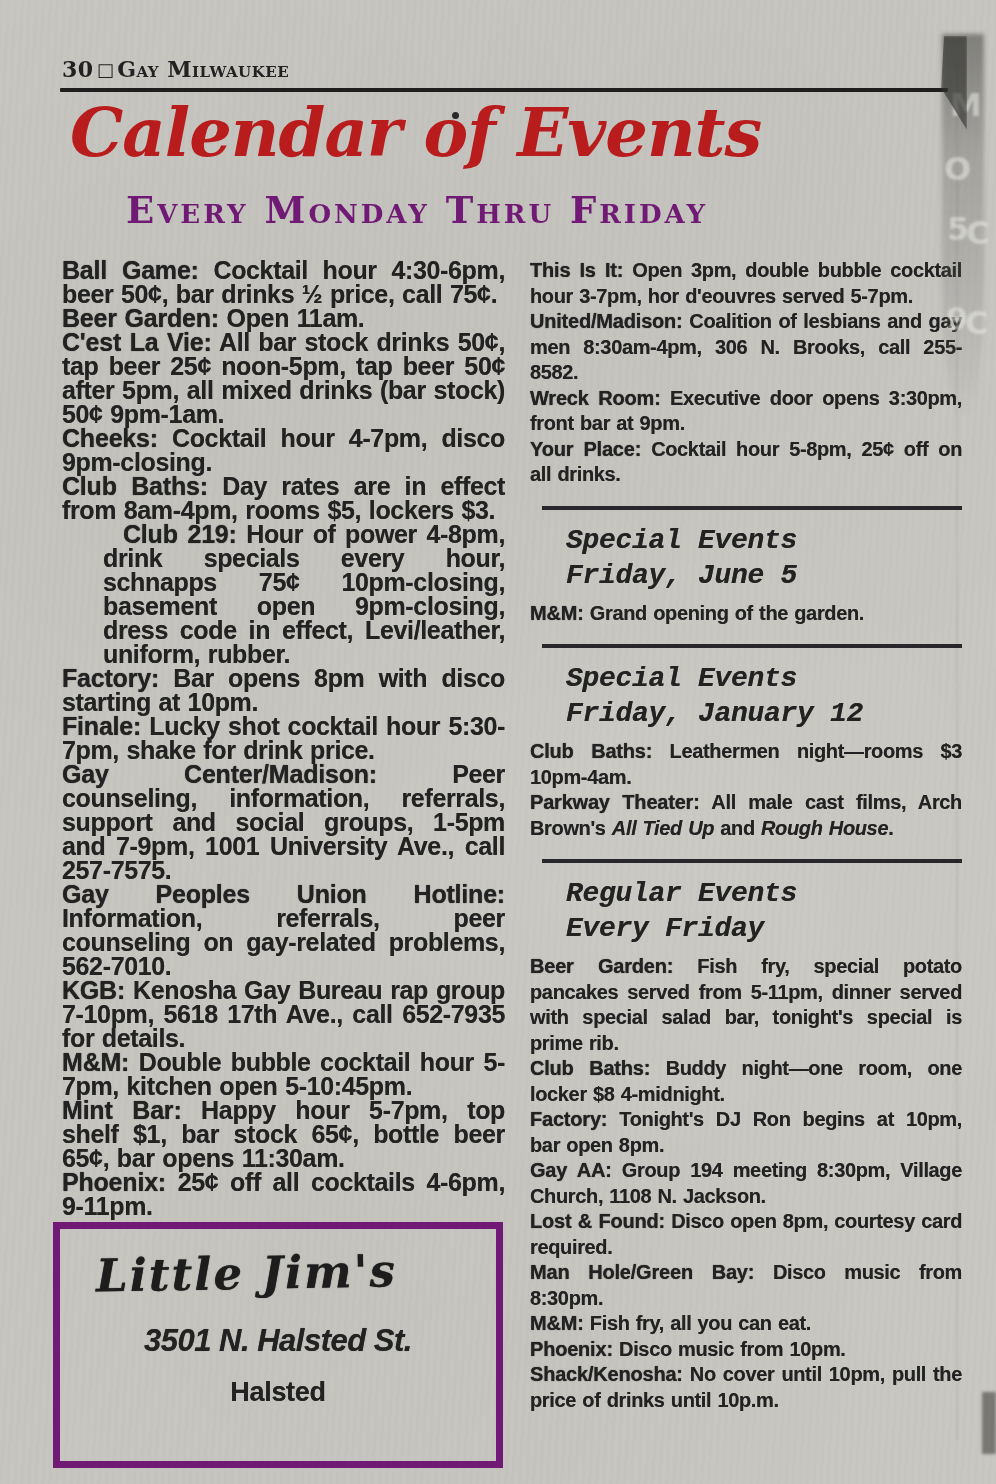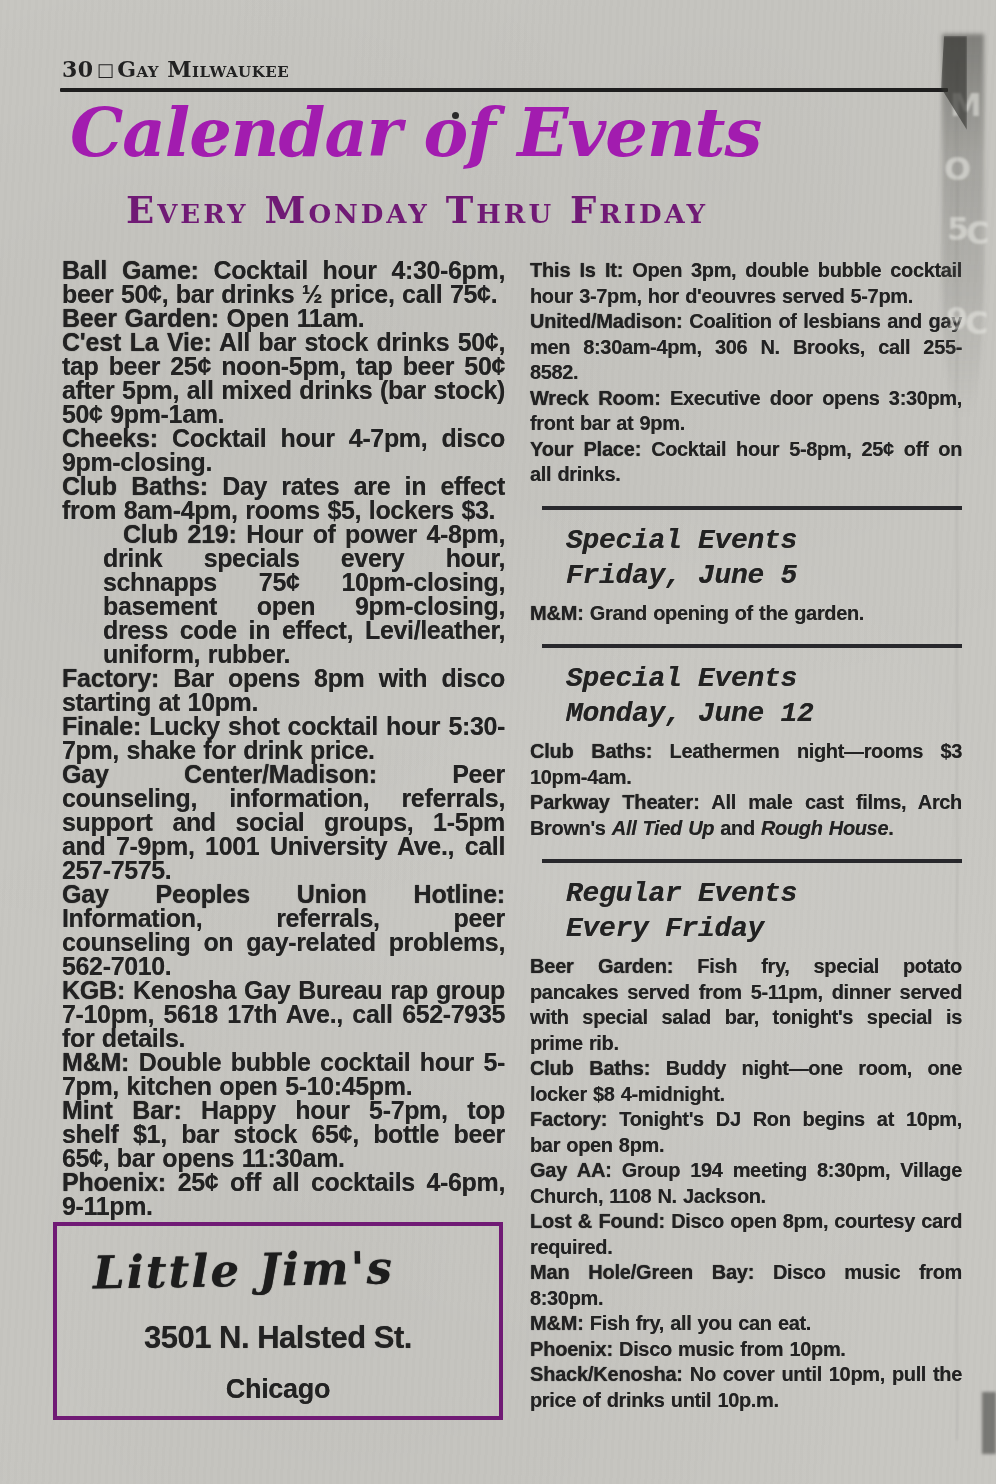--- a/index.html
+++ b/index.html
@@ -32,21 +32,21 @@
   .masthead .sq{font-family:"DejaVu Sans",sans-serif;font-size:18px;position:relative;top:-1px;padding:0 3px;}
   .head-rule{
     position:absolute;left:60px;top:88px;width:888px;height:4px;
     background:#1e1e1e;border-radius:1px;
   }
   .big-title{
     position:absolute;left:70px;top:98px;width:780px;
     font-family:"DejaVu Serif","Liberation Serif",serif;
     font-style:italic;font-weight:bold;
     font-size:67px;letter-spacing:-1px;line-height:1.05;
-    color:#a21caf;
+    color:#b91c1c;
   }
   .subtitle{
     position:absolute;left:126px;top:188px;
     font-family:"DejaVu Serif","Liberation Serif",serif;
     font-weight:bold;font-variant:small-caps;
     font-size:37px;letter-spacing:3px;color:#701a75;
     white-space:nowrap;
   }
   .ink-speck{position:absolute;left:452px;top:112px;width:7px;height:7px;background:#2a2a2a;border-radius:50%;filter:blur(.5px);}
 
@@ -64,35 +64,35 @@
   .sec-head{
     font-style:italic;font-weight:bold;
     font-size:28px;line-height:35px;letter-spacing:-0.3px;
     padding-left:36px;margin:0 0 8px 0;text-align:left;
     text-shadow:0 0 .6px rgba(20,20,20,.6);
     font-family:Liberation Mono, monospace;
   }
 
   
   .ad-box{
-    position:absolute;left:53px;top:1222px;width:450px;height:198px;
-    border:4px solid #701a75;box-sizing:border-box;
+    position:absolute;left:53px;top:1222px;width:450px;height:246px;
+    border:7px solid #701a75;box-sizing:border-box;
     background:rgba(255,255,255,0.02);
   }
   .ad-name{
     position:absolute;left:36px;top:18px;
     font-family:"DejaVu Serif","Liberation Serif",serif;
     font-style:italic;font-weight:bold;font-size:45px;
     letter-spacing:2px;color:#1d1d1d;
     text-shadow:0 0 1px rgba(0,0,0,.7);
     transform:rotate(-1deg);
   }
   .ad-address{
     position:absolute;left:0;right:0;top:94px;text-align:center;
-    font-weight:bold;font-size:31px;letter-spacing:-0.5px;
+    font-style:italic;font-weight:bold;font-size:31px;letter-spacing:-0.5px;
     text-shadow:0 0 .7px rgba(0,0,0,.6);
   }
   .ad-city{
     position:absolute;left:0;right:0;top:148px;text-align:center;
     font-weight:bold;font-size:27px;letter-spacing:-0.3px;
     text-shadow:0 0 .6px rgba(0,0,0,.6);
   }
 
   
   .edge-band{
@@ -167,21 +167,21 @@
         <div class="sec-head">
           <div>Special Events</div>
           <div>Friday, June 5</div>
         </div>
         <div>
           <p class="entry"><b class="vname">M&amp;M:</b><span> Grand opening of the garden.</span></p>
         </div>
         <hr class="sec-rule">
         <div class="sec-head">
           <div>Special Events</div>
-          <div>Monday, June 12</div>
+          <div>Friday, January 12</div>
         </div>
         <div>
           <p class="entry"><b class="vname">Club Baths:</b><span> Leathermen night—rooms $3 10pm-4am.</span></p>
           <p class="entry"><b class="vname">Parkway Theater:</b><span> All male cast films, Arch Brown's </span><span class="it">All Tied Up</span><span> and </span><span class="it">Rough House</span><span>.</span></p>
         </div>
         <hr class="sec-rule">
         <div class="sec-head">
           <div>Regular Events</div>
           <div>Every Friday</div>
         </div>
@@ -195,21 +195,21 @@
           <p class="entry"><b class="vname">M&amp;M:</b><span> Fish fry, all you can eat.</span></p>
           <p class="entry"><b class="vname">Phoenix:</b><span> Disco music from 10pm.</span></p>
           <p class="entry"><b class="vname">Shack/Kenosha:</b><span> No cover until 10pm, pull the price of drinks until 10p.m.</span></p>
         </div>
       </div>
   </div>
 
   <div class="ad-box">
     <div class="ad-name">Little Jim's</div>
     <div class="ad-address">3501 N. Halsted St.</div>
-    <div class="ad-city">Chicago</div>
+    <div class="ad-city">Halsted</div>
   </div>
 
   <div class="edge-band"></div>
   <div id="ghost-letters">
       <span class="ghost-letter" style="left: 950px; top: 86px;">M</span>
       <span class="ghost-letter" style="left: 944px; top: 150px;">O</span>
       <span class="ghost-letter" style="left: 947px; top: 210px;">5</span>
       <span class="ghost-letter" style="left: 966px; top: 214px;">C</span>
       <span class="ghost-letter" style="left: 946px; top: 300px;">9</span>
       <span class="ghost-letter" style="left: 965px; top: 304px;">C</span>

